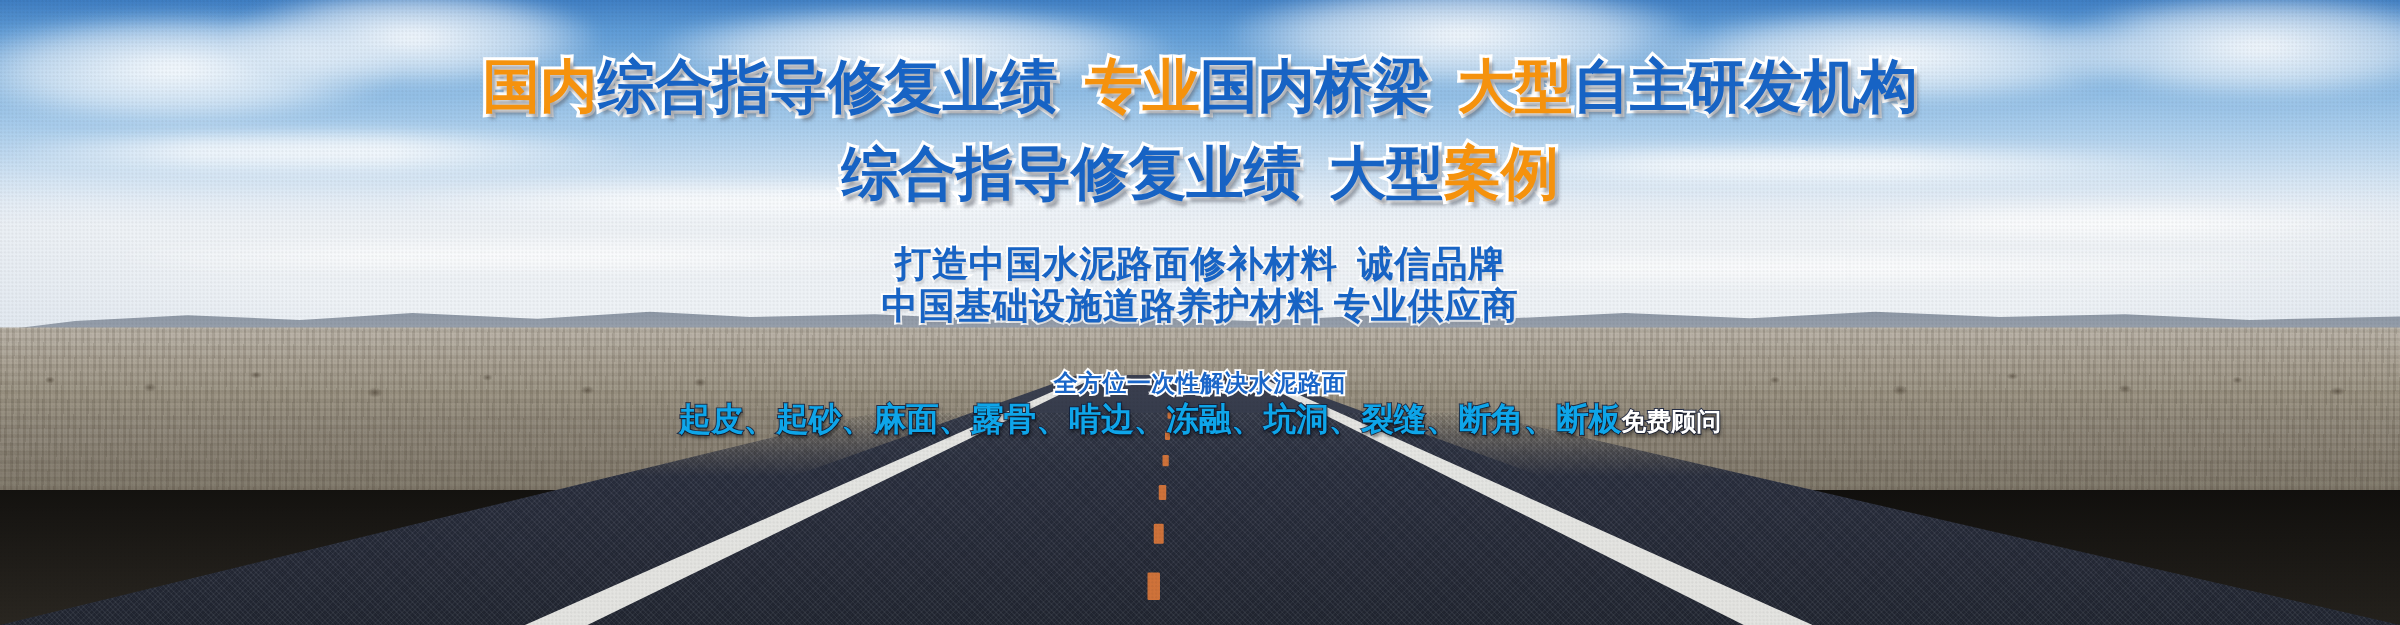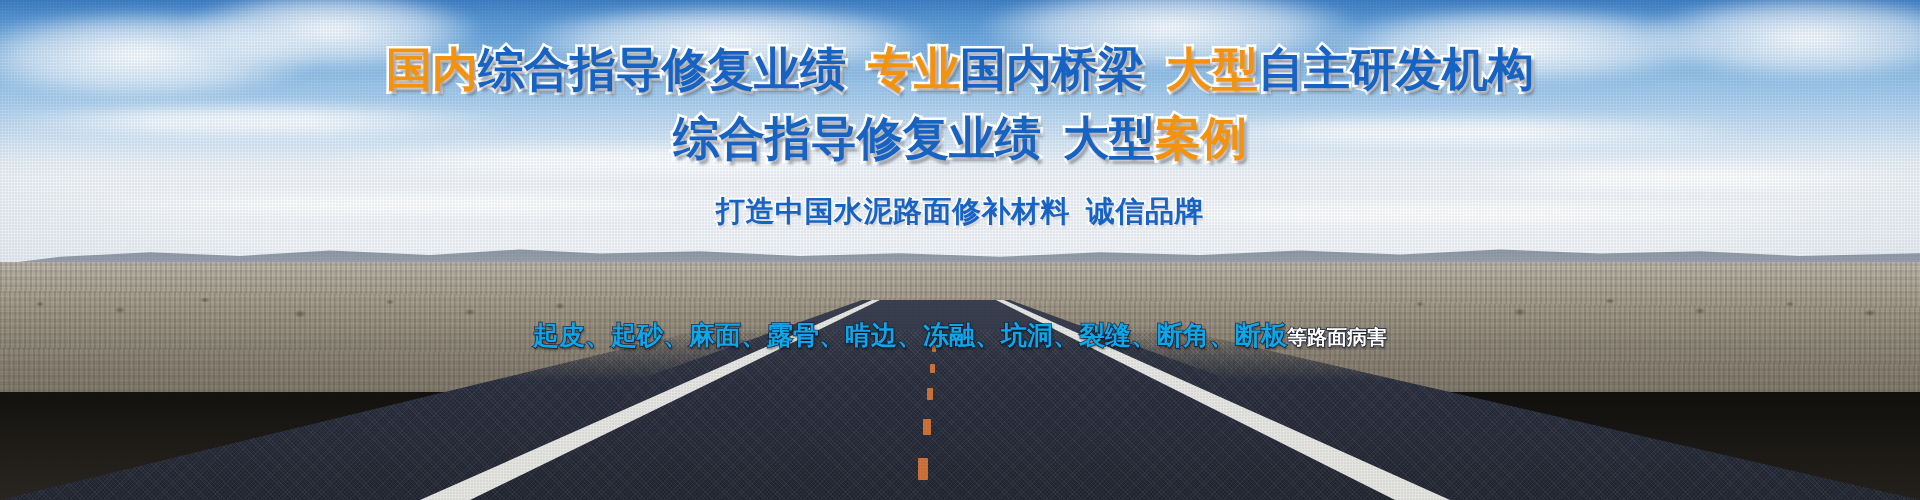--- a/index.html
+++ b/index.html
@@ -270,19 +270,25 @@
       <span class="seg h-orange">国内</span><span class="seg h-blue">综合指导修复业绩</span><span class="gap"></span><span class="seg h-orange">专业</span><span class="seg h-blue">国内桥梁</span><span class="gap"></span><span class="seg h-orange">大型</span><span class="seg h-blue">自主研发机构</span>
     </div>
 
     <div class="row headline" style="top:115px;">
       <span class="seg h-blue">综合指导修复业绩</span><span class="gap"></span><span class="seg h-blue">大型</span><span class="seg h-orange">案例</span>
     </div>
 
     <div class="row midline" style="top:192px;">
       <span>打造中国水泥路面修补材料</span><span class="mid-gap"></span><span>诚信品牌</span>
     </div>
-
+    <div class="row midline" style="top:225px;">
+      <span>中国基础设施道路养护材料</span><span class="mid-gap" style="width:8px;"></span><span>专业供应商</span>
+    </div>
+
+    <div class="row botline-1" style="top:294px;">
+      <span>全方位一次性解决水泥路面</span>
+    </div>
     <div class="row botline-2" style="top:318px;">
-      <span class="y-yellow">起皮、起砂、麻面、露骨、啃边、冻融、坑洞、裂缝、断角、断板</span><span class="y-white" style="font-size:20px;">等路面病害</span>
+      <span class="y-yellow">起皮、起砂、麻面、露骨、啃边、冻融、坑洞、裂缝、断角、断板</span><span class="y-white" style="font-size:20px;">免费顾问</span>
     </div>
 
   </div>
 </div>
 
 </body></html>

